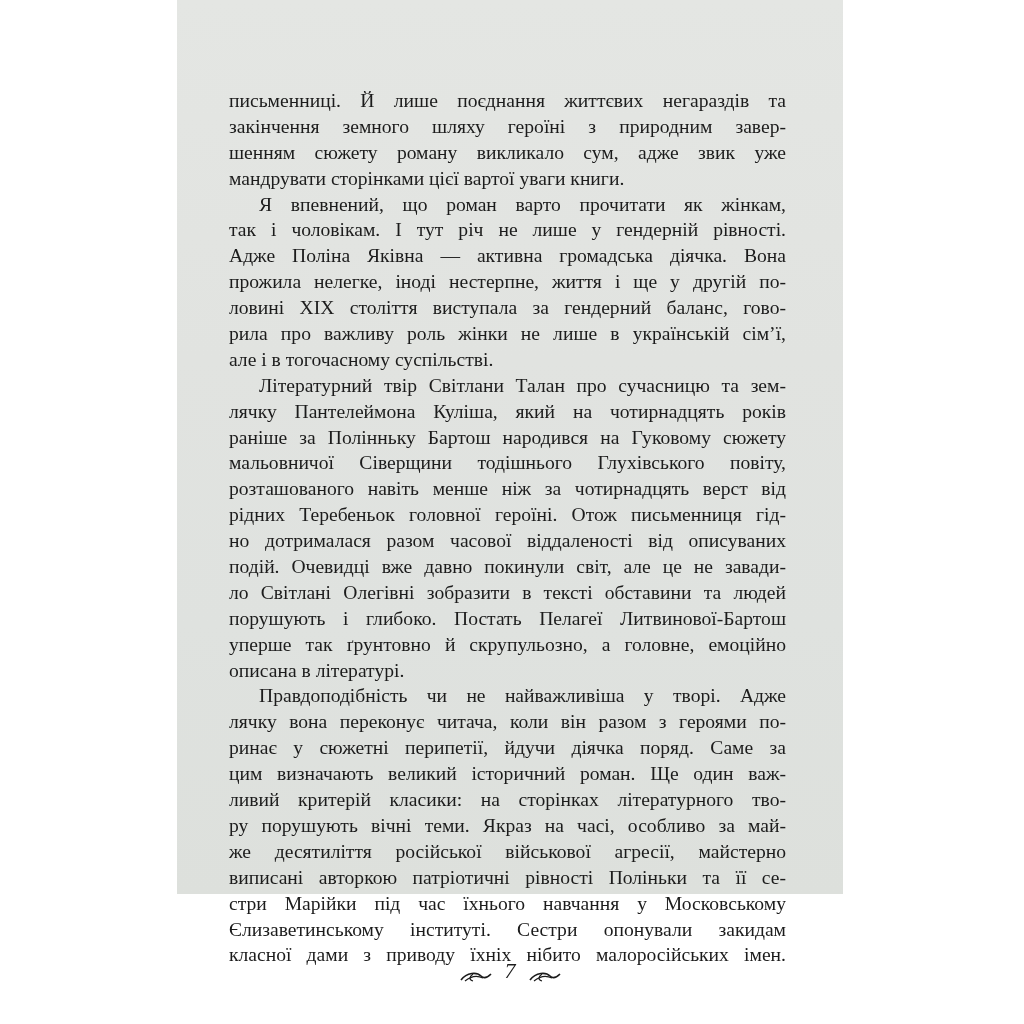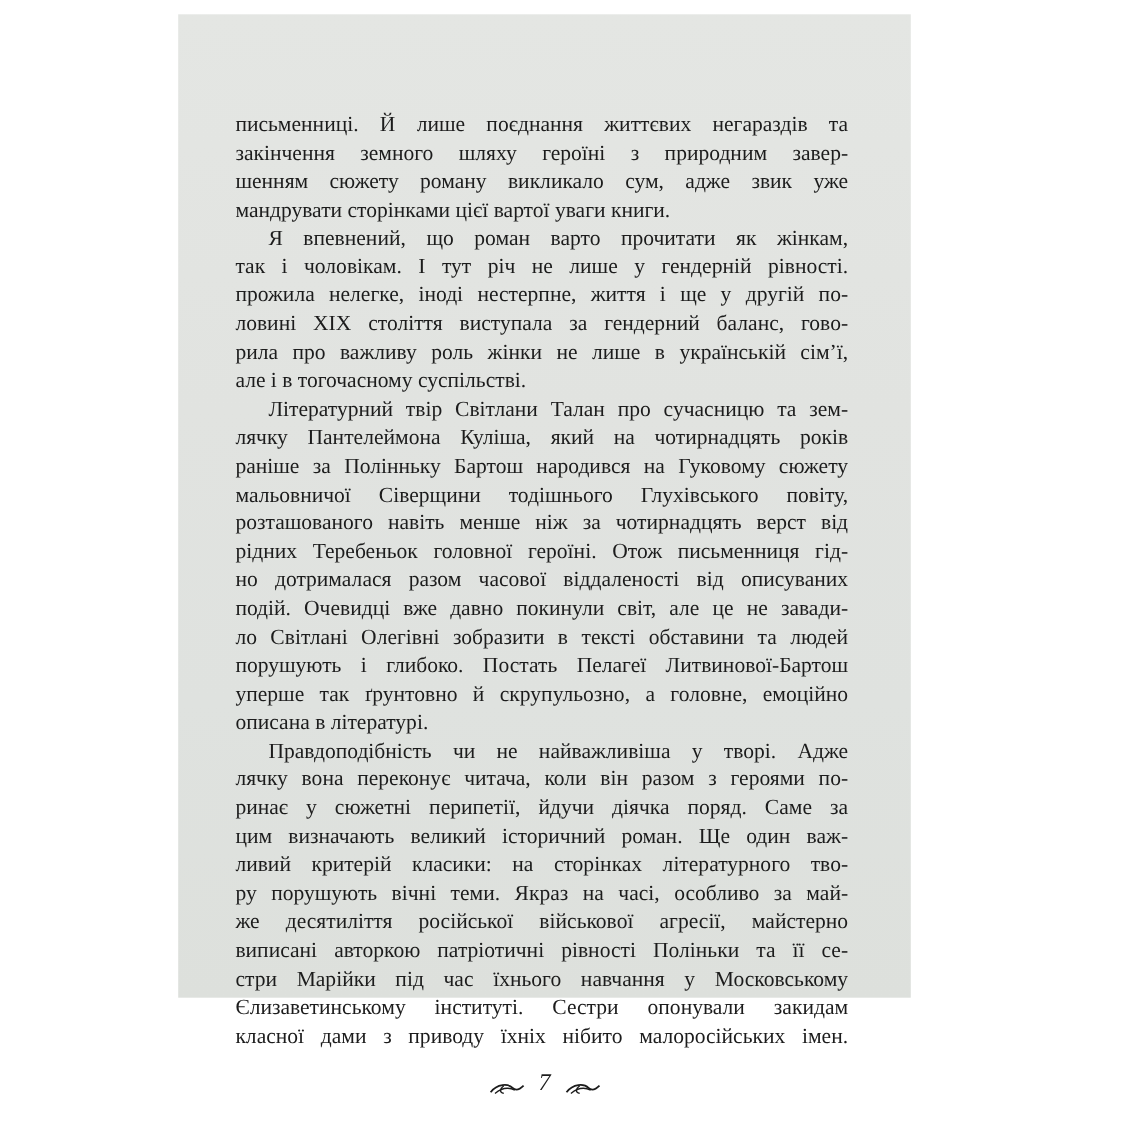--- a/index.html
+++ b/index.html
@@ -5,27 +5,26 @@
     html, body {
       margin: 0;
       padding: 0;
       width: 1024px;
       height: 1024px;
       background: #ffffff;
       overflow: hidden;
     }
     .page {
       position: absolute;
-      left: 162px;
+      left: 177px;
       top: 0;
       width: 666px;
       height: 894px;
       background: linear-gradient(180deg, #e4e6e3 0%, #e1e3e0 40%, #dfe2df 70%, #dde0dc 100%);
       box-sizing: border-box;
-      margin-top: 13px;
     }
     .text-block {
       position: absolute;
       left: 52px;
       top: 88px;
       width: 557px;
       font-family: "Liberation Serif", serif;
       font-size: 19.6px;
       line-height: 25.9px;
       color: #1c1c1c;
@@ -74,20 +73,21 @@
     <div class="paragraph">
       <span class="line">письменниці. Й лише поєднання життєвих негараздів та</span>
       <span class="line">закінчення земного шляху героїні з природним завер-</span>
       <span class="line">шенням сюжету роману викликало сум, адже звик уже</span>
       <span class="line last">мандрувати сторінками цієї вартої уваги книги.</span>
     </div>
 
     <div class="paragraph">
       <span class="line indent">Я впевнений, що роман варто прочитати як жінкам,</span>
       <span class="line">так і чоловікам. І тут річ не лише у гендерній рівності.</span>
+      <span class="line">Адже Поліна Яківна — активна громадська діячка. Вона</span>
       <span class="line">прожила нелегке, іноді нестерпне, життя і ще у другій по-</span>
       <span class="line">ловині XIX століття виступала за гендерний баланс, гово-</span>
       <span class="line">рила про важливу роль жінки не лише в українській сім’ї,</span>
       <span class="line last">але і в тогочасному суспільстві.</span>
     </div>
 
     <div class="paragraph">
       <span class="line indent">Літературний твір Світлани Талан про сучасницю та зем-</span>
       <span class="line">лячку Пантелеймона Куліша, який на чотирнадцять років</span>
       <span class="line">раніше за Полінньку Бартош народився на Гуковому сюжету</span>

